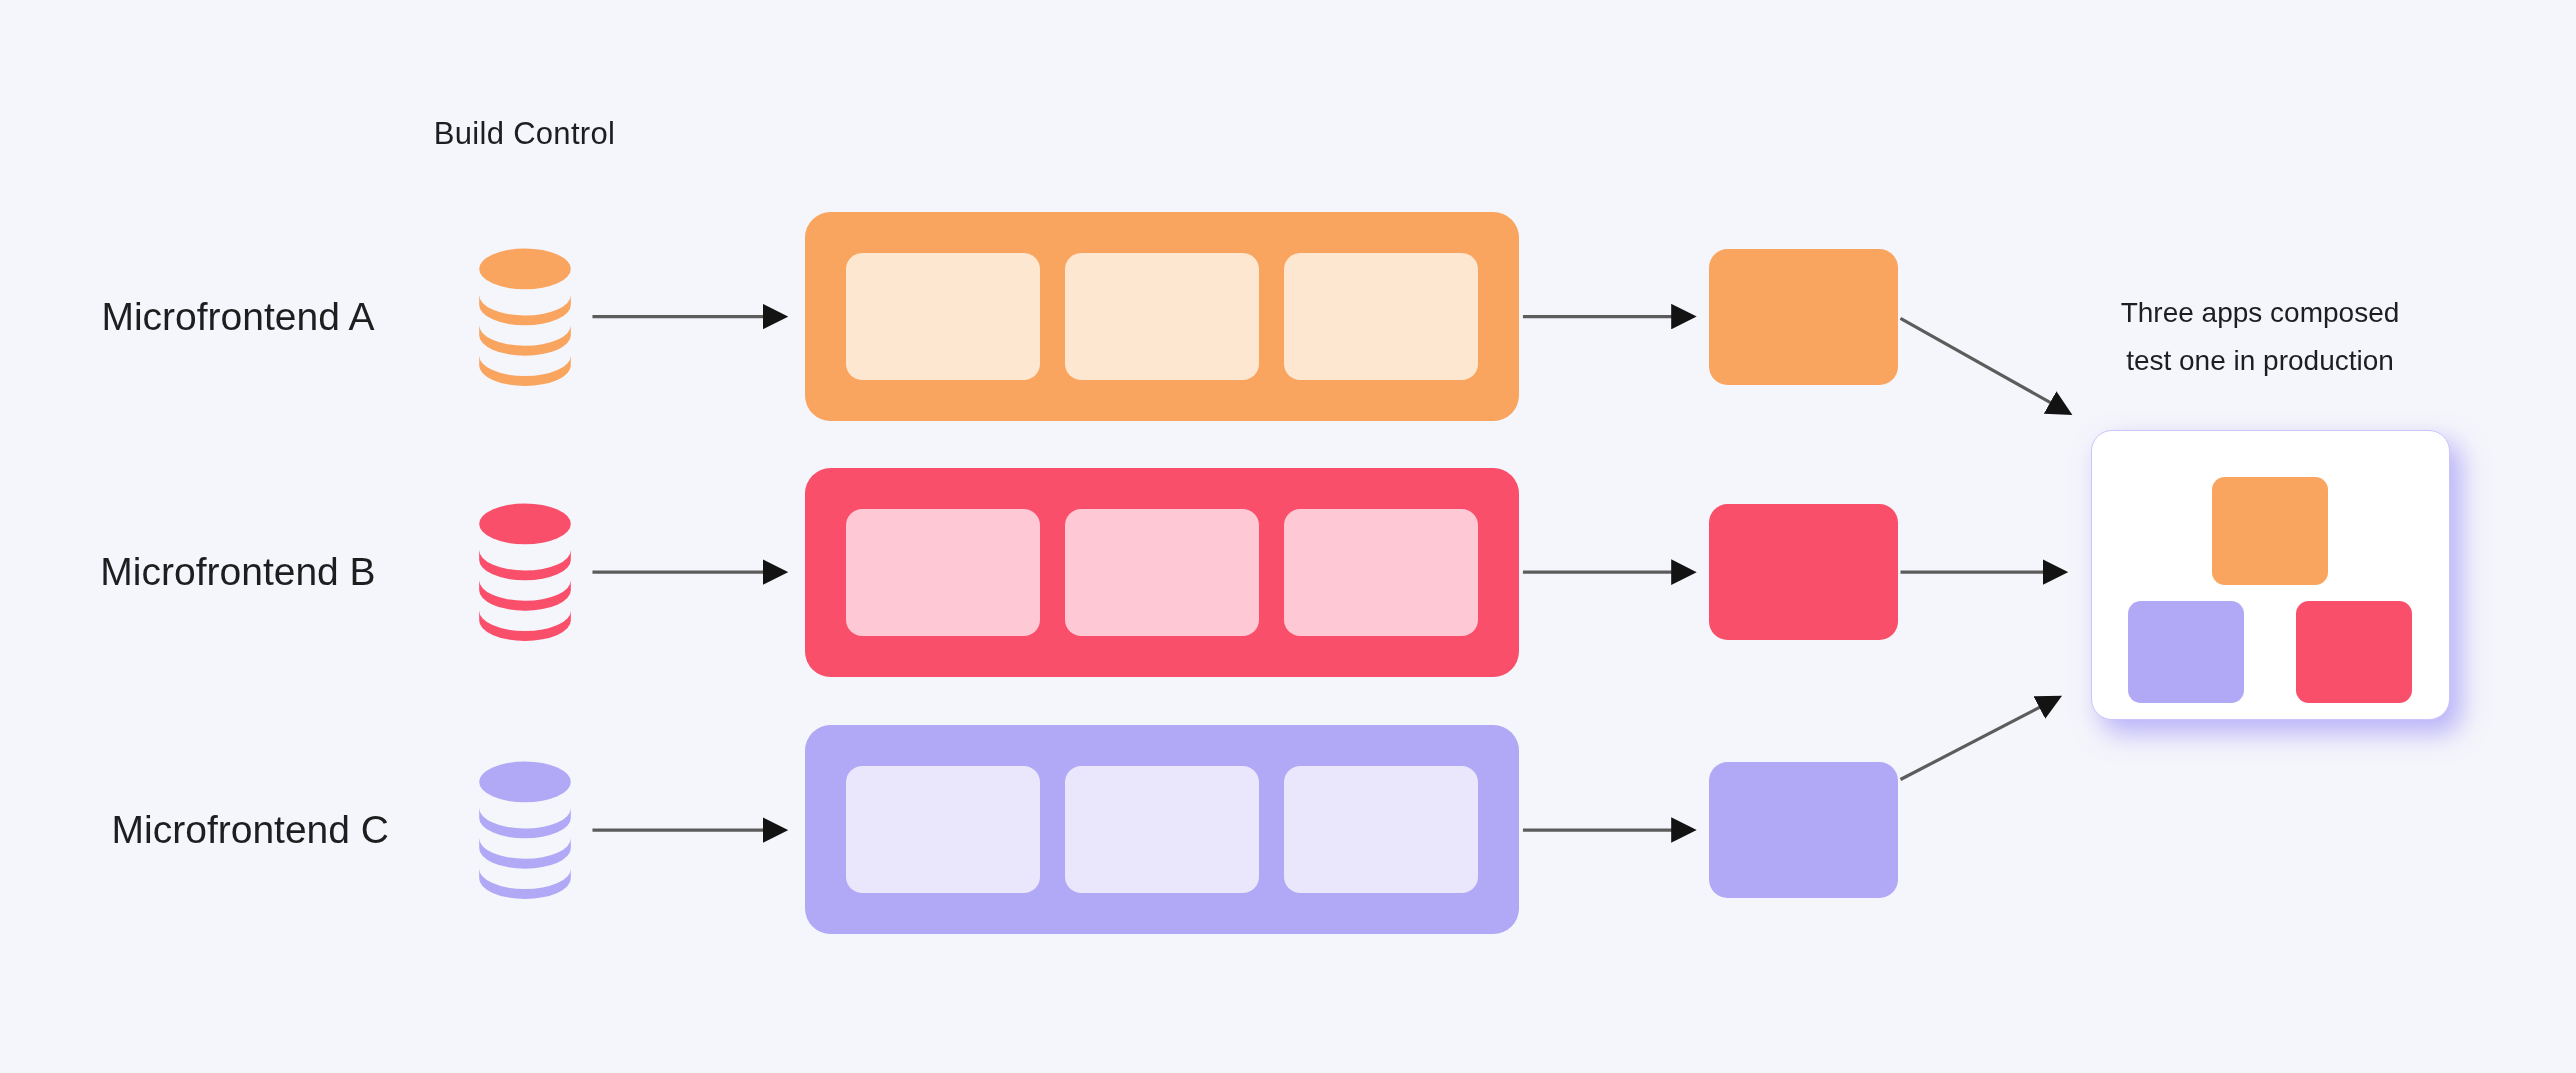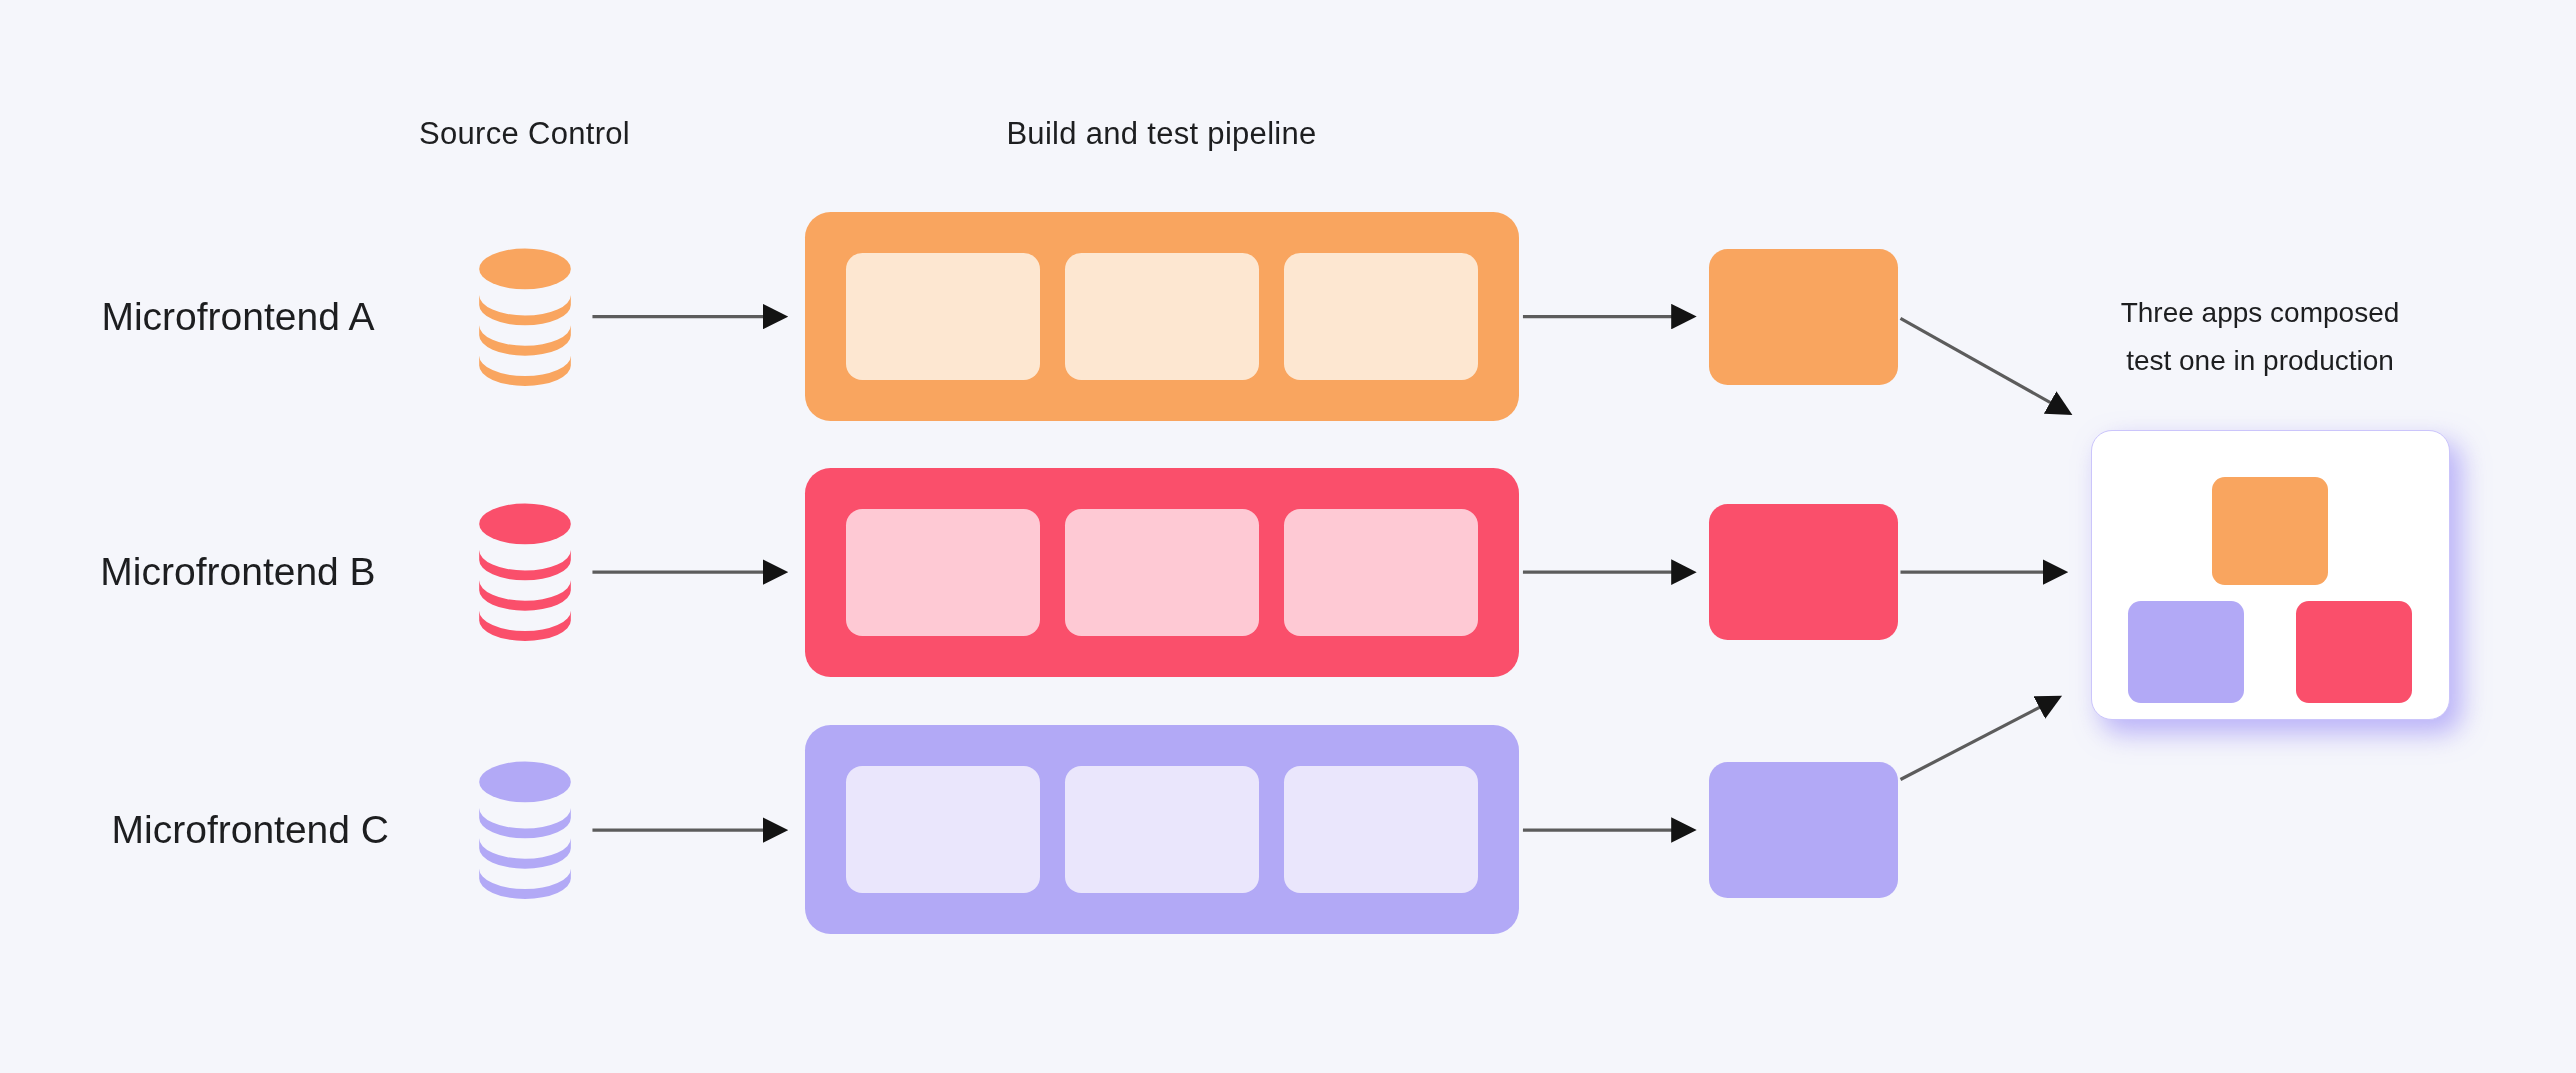--- a/index.html
+++ b/index.html
@@ -120,22 +120,21 @@
     pointer-events: none;
   }
   .arrow-line { stroke: var(--arrow, #5c5c5c); stroke-width: 5.5; fill: none; }
   .arrow-head-shape { fill: var(--arrowhead, #131313); }
 </style>
 </head>
 <body>
 
 <div class="canvas">
 
-  <div class="col-header" id="hdr-source">Source Control</div>
-  <div class="col-header" id="hdr-pipeline">Build and test pipeline</div>
+  <div class="col-header" id="hdr-source">Build Control</div>
 
   <svg class="arrows" viewBox="0 0 4435 1849" xmlns="http://www.w3.org/2000/svg">
     <defs>
       <marker id="ah" viewBox="0 0 12 12" refX="9.5" refY="6" markerWidth="8" markerHeight="8" orient="auto-start-reverse">
         <path class="arrow-head-shape" d="M0,0 L12,6 L0,12 Z"></path>
       </marker>
     </defs>
     <line class="arrow-line" x1="1020" y1="545" x2="1348" y2="545" marker-end="url(#ah)"></line>
     <line class="arrow-line" x1="2622" y1="545" x2="2912" y2="545" marker-end="url(#ah)"></line>
     <line class="arrow-line" x1="3272" y1="548" x2="3560" y2="710" marker-end="url(#ah)"></line>

